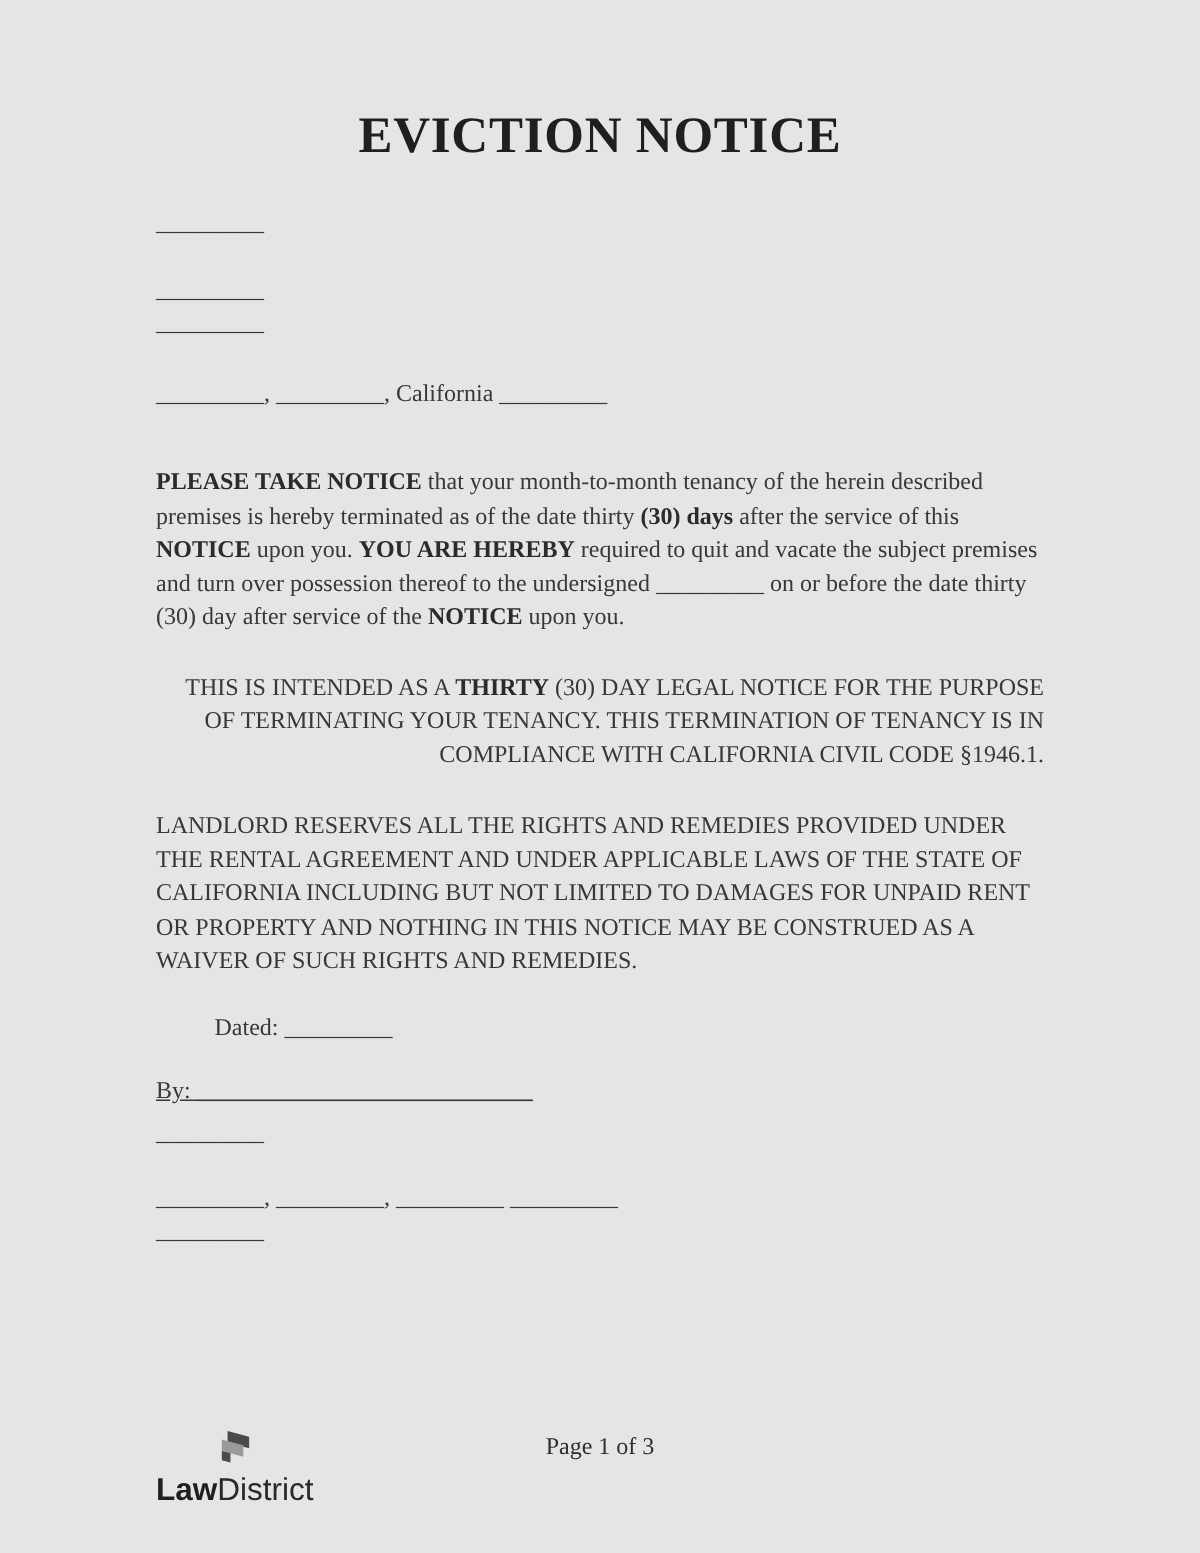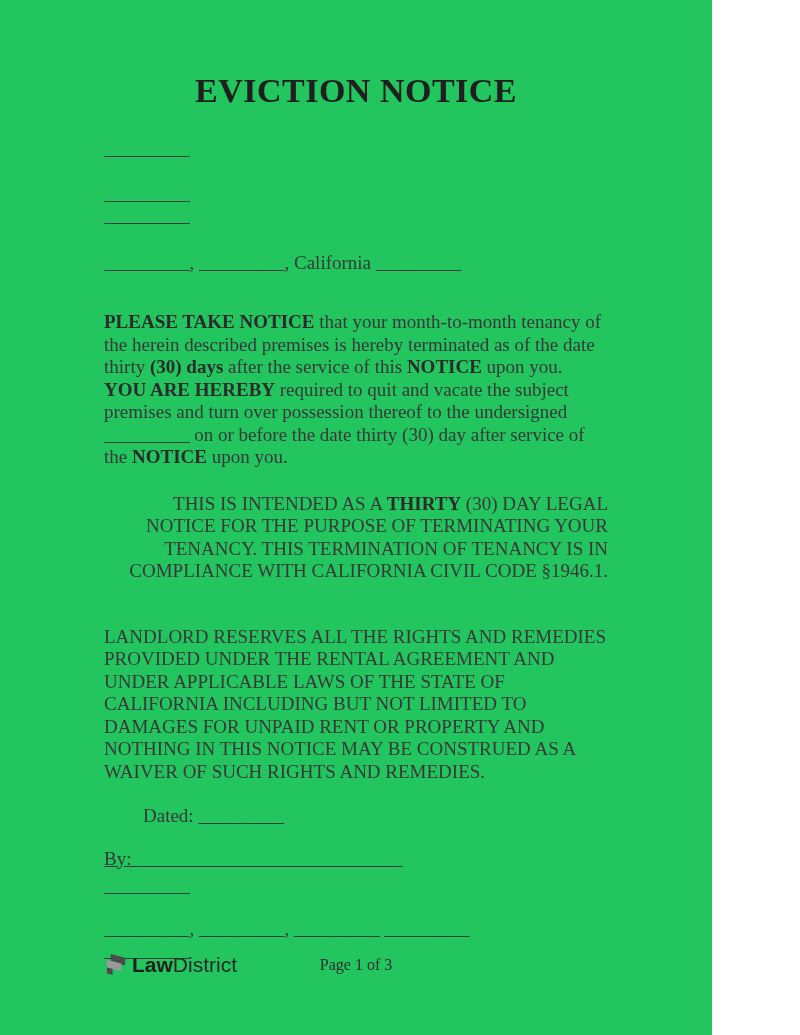--- a/index.html
+++ b/index.html
@@ -1,49 +1,49 @@
 <!DOCTYPE html>
 <html><head>
 <meta charset="utf-8">
 <style>
   * { margin: 0; padding: 0; box-sizing: border-box; }
   html, body { background: #ffffff; }
   .page {
     position: relative;
-    width: 712px;
+    width: 800px;
     height: 1035px;
-    background: #22c55e;
+    background: #e5e5e5;
     font-family: "Liberation Serif", serif;
     color: #333333;
     overflow: hidden;
   }
   .content { padding: 0 104px; }
   .title {
     margin-top: 70px;
     text-align: center;
     font-size: 34px;
     line-height: 42px;
     font-weight: 700;
     color: #1f1f1f;
     letter-spacing: 0.5px;
   }
-  p { font-size: 19px; line-height: 22.5px; color: #383838; }
+  p { font-size: 16px; line-height: 22.5px; color: #383838; }
   .blank-line { line-height: 22px; }
   .addr1-l1 { margin-top: 26px; }
   .addr1-l2 { margin-top: 23px; }
   .recipient {
     margin-top: 27px;
     font-weight: 700;
     line-height: 23px;
     color: #2b2b2b;
   }
   .premises { margin-top: 25px; }
   .para-notice { margin-top: 37px; }
   .para-intent { margin-top: 24px; text-align: right; }
-  .para-rights { margin-top: 43px; }
+  .para-rights { margin-top: 25px; }
   .sig-dated { margin-top: 22px; margin-left: 39px; }
   .sig-by { margin-top: 20px; text-decoration: underline; }
   .sig-name { margin-top: 5px; }
   .sig-addr { margin-top: 21px; }
   .b { font-weight: 700; color: #2b2b2b; }
   .footer {
     position: absolute;
     left: 104px;
     right: 104px;
     top: 948px;
@@ -52,20 +52,21 @@
   .brand {
     position: absolute;
     left: 0;
     top: 4px;
     display: flex;
     align-items: center;
     gap: 5px;
     font-family: "Liberation Sans", sans-serif;
     font-size: 21px;
     color: #1f1f1f;
+    flex-direction: column;
   }
   .brand .law { font-weight: 700; }
   .brand .district { font-weight: 400; color: #2a2a2a; }
   .logo-icon { display: inline-block; width: 23px; height: 25px; }
   .page-num {
     position: absolute;
     left: 0;
     right: 0;
     top: 8px;
     text-align: center;

